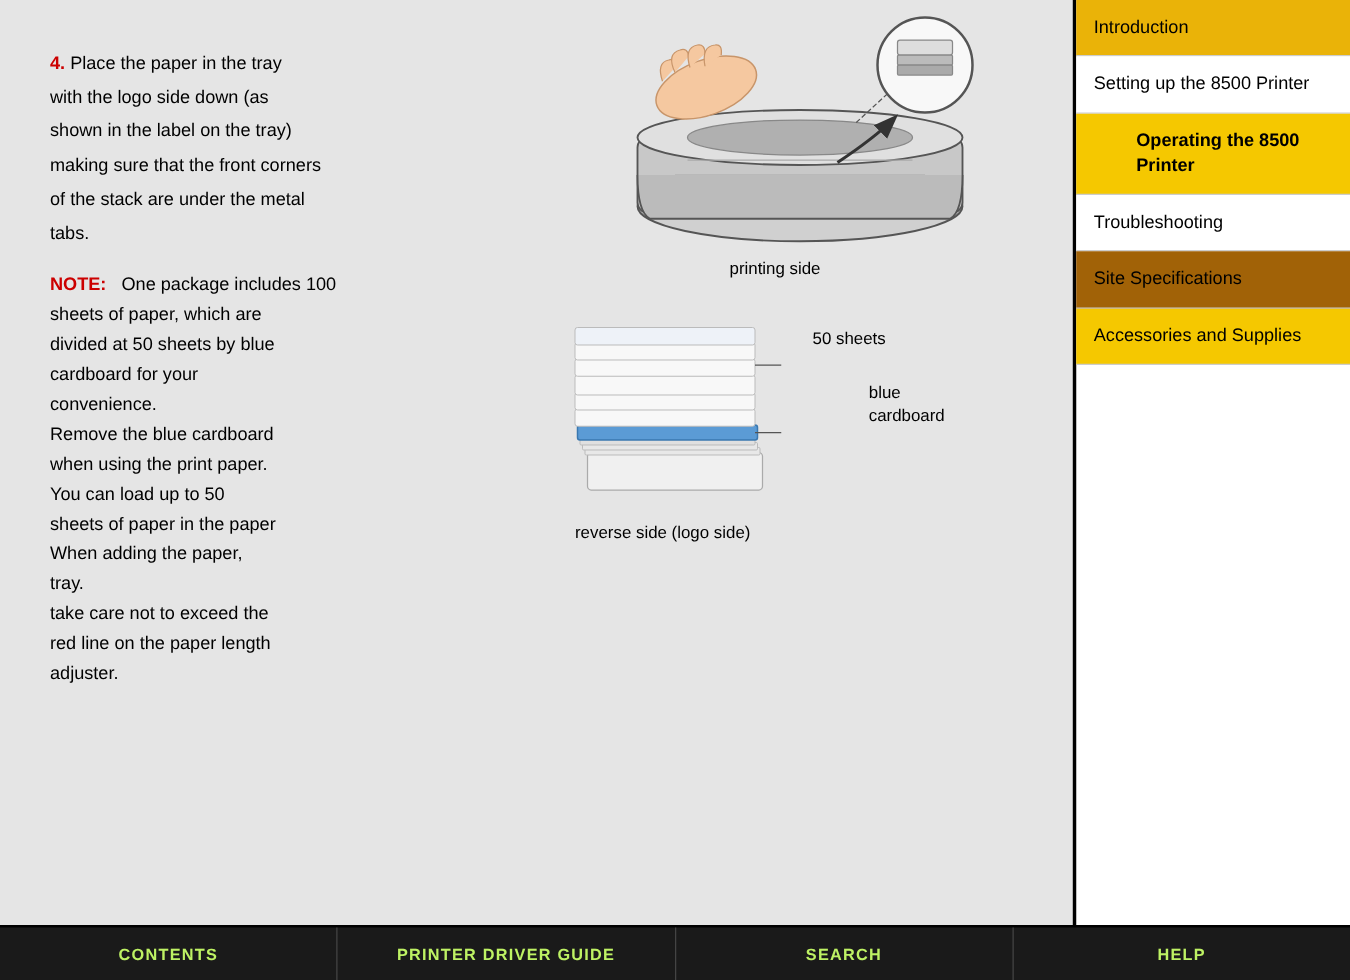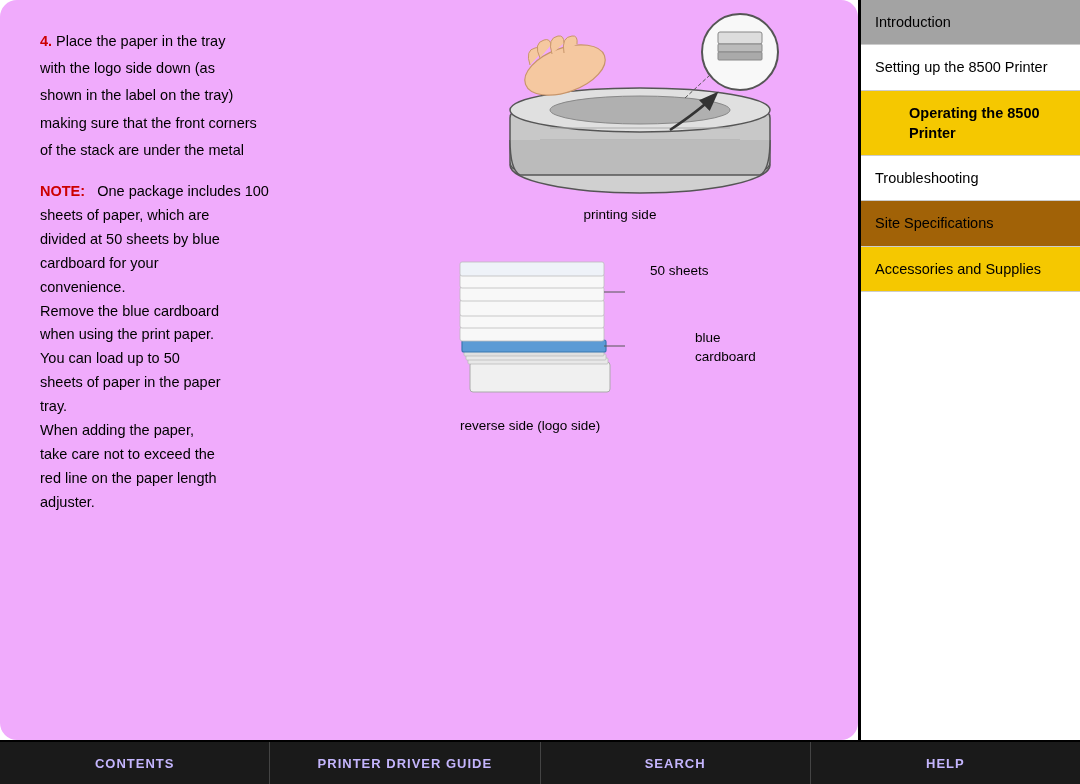--- a/index.html
+++ b/index.html
@@ -23,24 +23,23 @@
 
     .main-content {
       display: flex;
       flex: 1;
       overflow: hidden;
     }
 
     
     .content-area {
       flex: 1;
-      padding: 30px 30px 20px 40px;
-      position: relative;
-      background: #f0abfc;
-      border-radius: 17px;
+      padding: 40px 30px 20px 40px;
+      position: relative;
+      background: #e5e5e5;
     }
 
     .step-text {
       max-width: 420px;
     }
 
     .step-number {
       color: #cc0000;
       font-weight: bold;
     }
@@ -136,21 +135,21 @@
       height: 44px;
       background: #1a1a1a;
       display: flex;
       align-items: center;
       border-top: 2px solid #000;
     }
 
     .bottom-bar-btn {
       flex: 1;
       text-align: left;
-      color: #c4b5fd;
+      color: #bef264;
       font-size: 13px;
       font-weight: bold;
       letter-spacing: 1px;
       text-transform: uppercase;
       cursor: pointer;
       height: 100%;
       display: flex;
       align-items: center;
       justify-content: center;
       border-right: 1px solid #444;
@@ -170,37 +169,38 @@
 
       <div class="step-text">
         <div class="step-line">
           <span class="step-number">4.</span>
           Place the paper in the tray
         </div>
         <div class="step-line">with the logo side down (as</div>
         <div class="step-line">shown in the label on the tray)</div>
         <div class="step-line">making sure that the front corners</div>
         <div class="step-line">of the stack are under the metal</div>
+        <div class="step-line">tabs.</div>
       </div>
 
       <div class="note-section">
         <div class="note-text">
           <span class="note-label">NOTE:</span>
           &nbsp; One package includes 100
         </div>
         <div class="note-text">sheets of paper, which are</div>
         <div class="note-text">divided at 50 sheets by blue</div>
         <div class="note-text">cardboard for your</div>
         <div class="note-text">convenience.</div>
         <div class="note-text">Remove the blue cardboard</div>
         <div class="note-text">when using the print paper.</div>
         <div class="note-text">You can load up to 50</div>
         <div class="note-text">sheets of paper in the paper</div>
+        <div class="note-text">When adding the paper,</div>
         <div class="note-text">tray.</div>
-        <div class="note-text">When adding the paper,</div>
         <div class="note-text">take care not to exceed the</div>
         <div class="note-text">red line on the paper length</div>
         <div class="note-text">adjuster.</div>
       </div>
 
       <div class="illustration-area">
 
         <div class="illus-top">
           <svg width="320" height="190" viewBox="0 0 320 190">
 
@@ -258,34 +258,34 @@
               <rect x="20" y="55" width="144" height="14" rx="2" fill="#f8f8f8" stroke="#bbb" stroke-width="0.8"></rect>
               <rect x="20" y="42" width="144" height="14" rx="2" fill="#f8f8f8" stroke="#bbb" stroke-width="0.8"></rect>
 
               <rect x="20" y="30" width="144" height="14" rx="2" fill="#eef2f8" stroke="#bbb" stroke-width="0.8"></rect>
 
               <line x1="164" y1="60" x2="185" y2="60" stroke="#555" stroke-width="1"></line>
 
               <line x1="164" y1="114" x2="185" y2="114" stroke="#555" stroke-width="1"></line>
             </svg>
 
-            <div style="display:flex; flex-direction:column; padding-top:30px; gap:48px;">
+            <div style="display:flex; flex-direction:column; padding-top:30px; gap:24px;">
               <div class="label-line" style="font-size:13.5px;">50 sheets</div>
               <div class="label-line" style="font-size:13.5px; white-space:pre-line;margin-left:45px;">blue
 cardboard</div>
             </div>
           </div>
           <div class="reverse-side-label">reverse side (logo side)</div>
         </div>
 
       </div>
     </div>
 
     <div class="sidebar">
-      <div class="sidebar-item plain" style="background:#a3a3a3;">
+      <div class="sidebar-item plain" style="background:#eab308;">
         <span>Introduction</span>
       </div>
       <div class="sidebar-item plain">
         <span>Setting up the 8500 Printer</span>
       </div>
       <div class="sidebar-item active" style="background: rgb(245, 200, 0); font-weight: bold; padding-left: 48px;">
         <span>Operating the 8500 Printer</span>
       </div>
       <div class="sidebar-item plain">
         <span>Troubleshooting</span>

